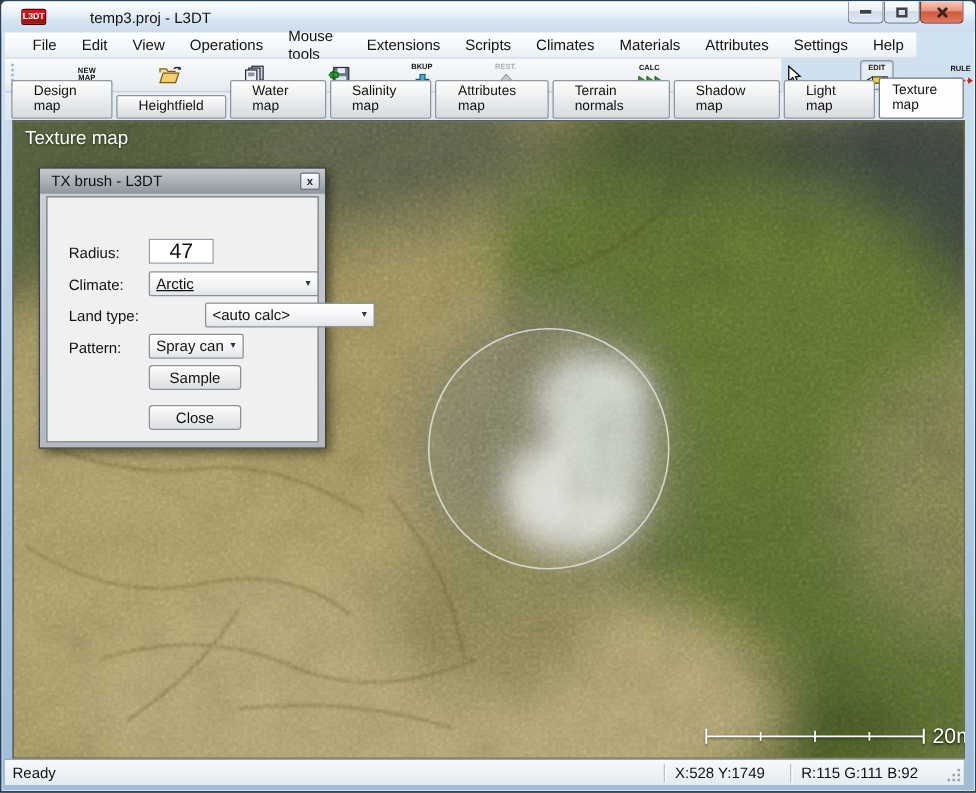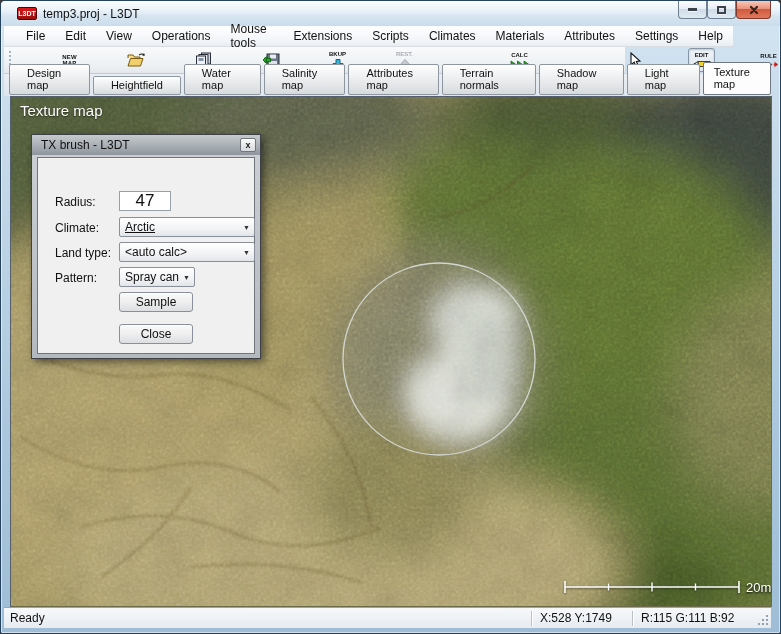--- a/index.html
+++ b/index.html
@@ -6,21 +6,21 @@
   *{box-sizing:border-box;}
   .window{
     position:relative;width:781px;height:634px;
     font-family:"Liberation Sans",sans-serif;
     background:linear-gradient(180deg,#d4e4f2 0%,#c2d7e8 30%,#aac6dc 70%,#9fbdd6 100%);
     border:1px solid #24415e;border-radius:5px 5px 2px 2px;overflow:hidden;
     box-shadow:inset 0 0 0 1px rgba(255,255,255,.55);
   }
   
   .titlebar{position:absolute;left:0;top:0;width:781px;height:25px;display:flex;align-items:center;
-    background:linear-gradient(180deg,#fbfdff 0%,#e9f1f9 40%,#d7e5f1 60%,#cadcec 100%);}
+    background:linear-gradient(180deg,#fbfdff 0%,#e9f1f9 40%,#d7e5f1 60%,#cadcec 100%);gap:29px;}
   .app-icon{width:20px;height:13px;margin:0 6px 0 16px;background:linear-gradient(#d81a1a,#9c0d0d);
     border:1px solid #550000;border-radius:2px;color:#fff;font-size:7px;font-weight:bold;
     display:flex;align-items:center;justify-content:center;letter-spacing:0;}
   .title-text{font-size:12px;color:#111;}
   .winbtns{position:absolute;right:11px;top:0;display:flex;}
   .wbtn{width:29px;height:18px;border:1px solid #6e7f90;border-top:none;border-radius:0 0 4px 4px;
     display:flex;align-items:center;justify-content:center;
     background:linear-gradient(180deg,#fdfeff 0%,#e8eff6 45%,#cfdce8 50%,#e0eaf3 100%);}
   .wbtn.close{width:35px;border-color:#7e3a2c;
     background:linear-gradient(180deg,#f7c9ba 0%,#e9927b 45%,#d05a40 50%,#e0795b 100%);}
@@ -52,21 +52,21 @@
     background:linear-gradient(180deg,#fefefe,#e9ebed 55%,#d8dbde);box-shadow:inset 0 1px 0 #fff;}
   .tab.active{background:#fdfdfd;border-color:#6f7competent;border-color:#6f7880;box-shadow:none;padding:3px 10px 4px;}
   
   .map{position:absolute;left:9px;top:95px;width:762px;height:511px;border-top:1px solid #55606c;
     border-left:1px solid #55606c;background:#6b6b4a;overflow:hidden;}
   .map svg.terrain{position:absolute;left:0;top:0;}
   .map-title{position:absolute;left:9px;top:5px;font-size:15px;color:#fff;
     text-shadow:0 1px 2px rgba(0,0,0,.65);}
   .scalebar{position:absolute;left:552px;top:482px;display:flex;align-items:center;gap:5px;
     filter:drop-shadow(0 1px 1px rgba(0,0,0,.5));}
-  .scale-label{font-size:13px;color:#fff;text-shadow:0 1px 2px rgba(0,0,0,.6);}
+  .scale-label{font-size:17px;color:#fff;text-shadow:0 1px 2px rgba(0,0,0,.6);}
   
   .dialog{position:absolute;left:20px;top:37px;width:230px;height:225px;
     background:linear-gradient(180deg,#cdd1d6,#b3b9bf);border:1px solid #3e4247;
     box-shadow:3px 3px 8px rgba(0,0,0,.5);padding:0 5px 5px 5px;}
   .dlg-title{height:20px;display:flex;align-items:center;margin:0 -5px;padding:0 4px 0 9px;
     background:linear-gradient(180deg,#c6cacf,#a8aeb4 55%,#8e959c);}
   .dlg-title-text{font-size:12px;color:#111;flex:1;}
   .dlg-close{width:16px;height:14px;border:1px solid #70767c;border-radius:2px;
     background:linear-gradient(#fafbfc,#d6d9dd);display:flex;align-items:center;justify-content:center;
     font-size:9px;font-weight:bold;color:#222;line-height:1;box-shadow:inset 0 1px 0 #fff;}
@@ -380,21 +380,21 @@
         <div class="dlg-label" style="top:37px;">Radius:</div>
         <div class="txt-input" style="top:33px;">47</div>
 
         <div class="dlg-label" style="top:63px;">Climate:</div>
         <div class="combo" style="top:59px;width:136px;text-decoration:underline;">
           <span>Arctic</span>
           <span class="arr">▼</span>
         </div>
 
         <div class="dlg-label" style="top:88px;">Land type:</div>
-        <div class="combo" style="top:84px;width:136px;">
+        <div class="combo" style="top:84px;width:136px;margin-left:45px;">
           <span>&lt;auto calc&gt;</span>
           <span class="arr">▼</span>
         </div>
 
         <div class="dlg-label" style="top:113px;">Pattern:</div>
         <div class="combo" style="top:109px;width:76px;">
           <span>Spray can</span>
           <span class="arr">▼</span>
         </div>
 

